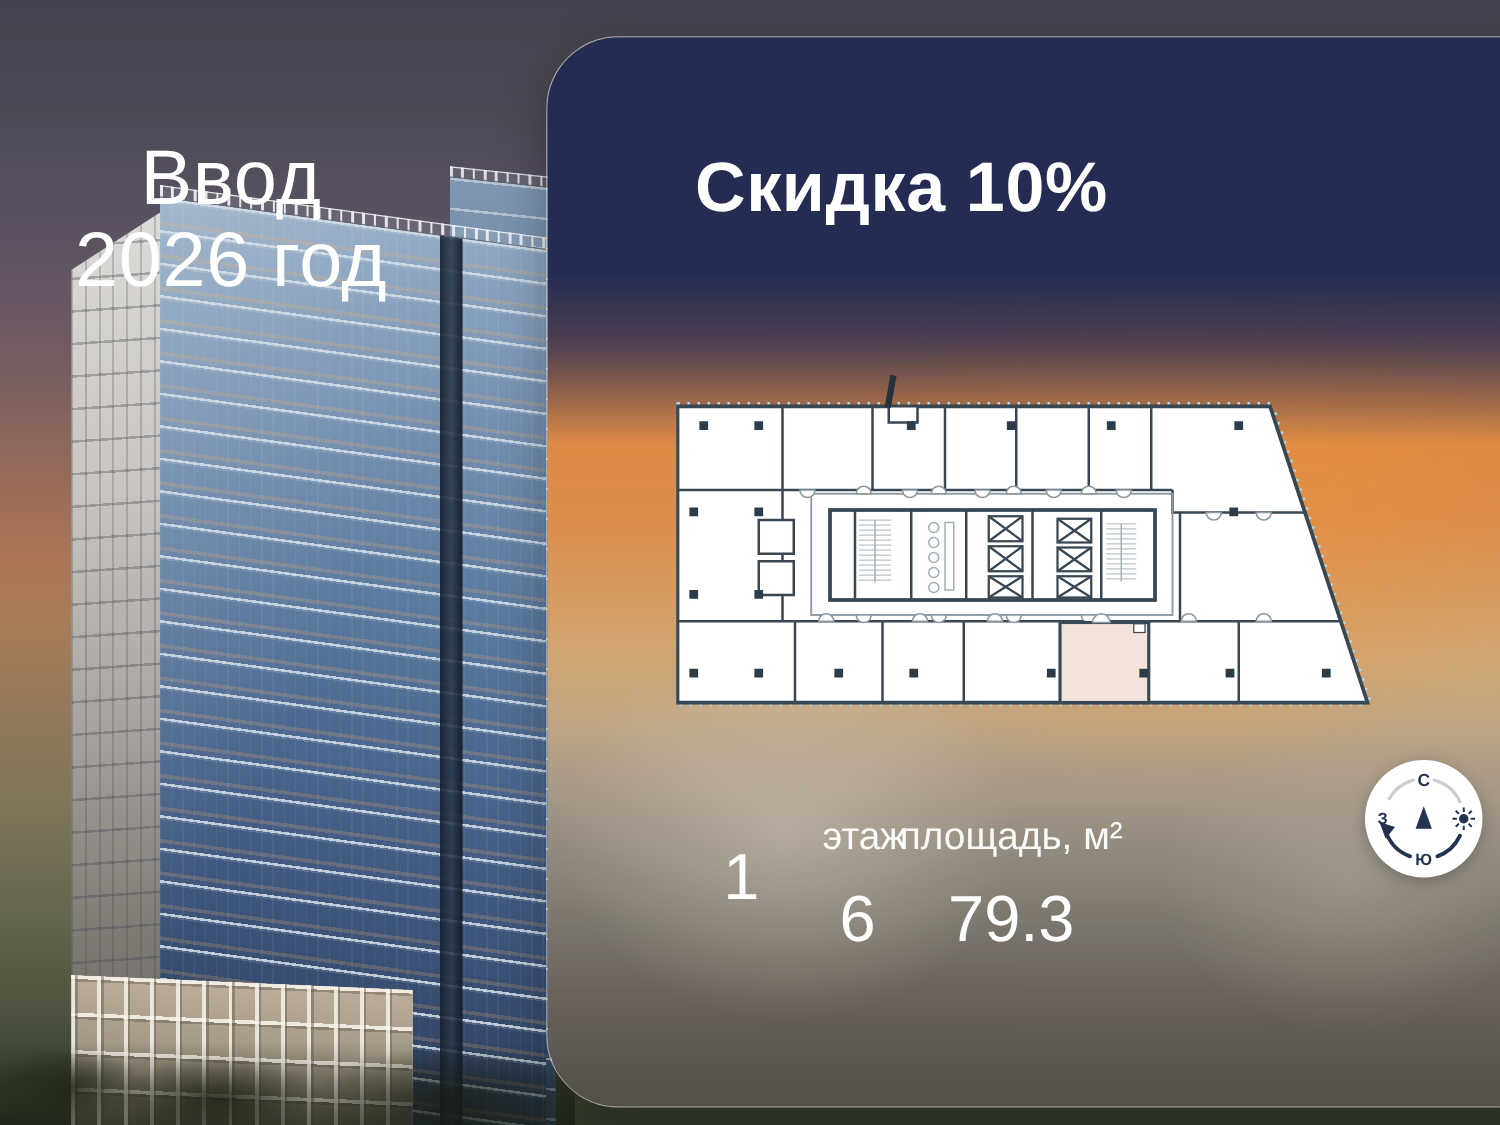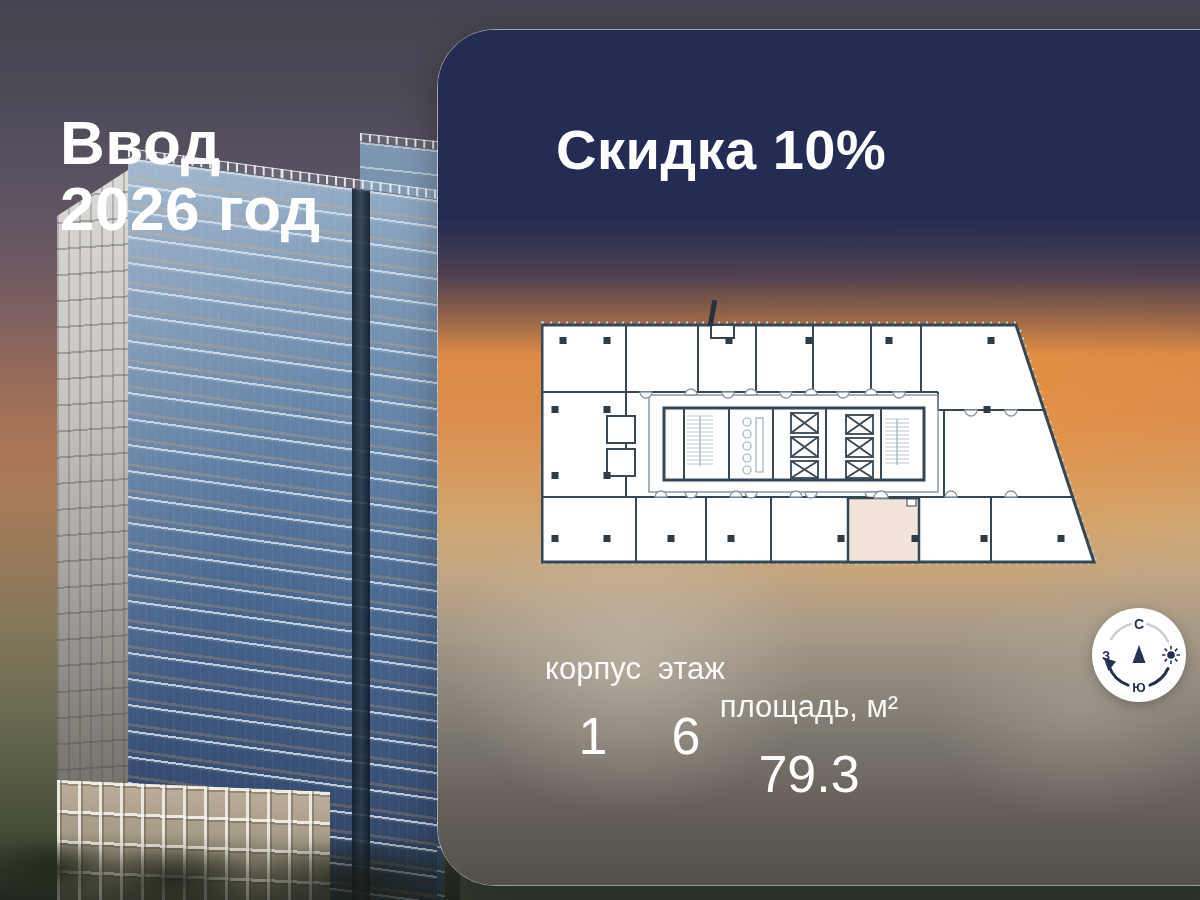--- a/index.html
+++ b/index.html
@@ -76,21 +76,21 @@
   }
   .trees{
     position:absolute;left:0;top:833px;width:460px;height:67px;
     background:
       radial-gradient(90px 45px at 12% 55%, rgba(32,38,24,0.85), transparent 70%),
       radial-gradient(120px 50px at 38% 70%, rgba(28,33,21,0.8), transparent 70%),
       radial-gradient(150px 60px at 78% 75%, rgba(25,28,20,0.7), transparent 75%),
       linear-gradient(180deg, transparent, rgba(22,26,16,0.6));
   }
   
-  .title{position:absolute;left:60px;top:110px;font-size:62px;line-height:66px;font-weight:700;letter-spacing:0.5px;}
+  .title{position:absolute;left:60px;top:110px;font-size:62px;line-height:66px;font-weight:400;letter-spacing:0.5px;text-align:center;}
   .logo{position:absolute;left:56px;top:597px;width:107px;height:106px;}
   .logo .bar-top{position:absolute;left:0;top:0;width:100%;height:4px;background:#fff;}
   .logo .bar-left{position:absolute;left:0;top:0;width:4px;height:61px;background:#fff;}
   .logo .bar-right{position:absolute;right:0;top:0;width:4px;height:61px;background:#fff;}
   .logo .work{position:absolute;right:5px;top:52px;font-size:13px;font-weight:600;letter-spacing:2px;}
   .logo .level{position:absolute;left:-1px;top:72px;width:110px;font-size:43px;line-height:48px;font-weight:600;letter-spacing:-0.5px;}
   .project{position:absolute;left:56px;top:712px;font-size:47px;line-height:50px;font-weight:400;letter-spacing:2px;}
   
   .card{
     position:absolute;left:437px;top:29px;width:833px;height:857px;
@@ -112,21 +112,21 @@
   .card-navy{
     position:absolute;inset:0;
     background:linear-gradient(180deg, #252c54 0%, #252c54 22%, rgba(37,44,84,0.72) 29%, rgba(37,44,84,0) 38%);
   }
   .discount{position:absolute;left:106px;top:78px;margin:12px;font-size:56px;line-height:60px;font-weight:600;letter-spacing:0.5px;}
   .floorplan{position:absolute;left:103px;top:265px;width:600px;height:270px;}
   .info{position:absolute;left:90px;top:622px;display:flex;}
   .info .col{text-align:center;white-space:nowrap;}
   .info .col:nth-child(1){width:130px;}
   .info .col:nth-child(2){width:56px;}
-  .info .col:nth-child(3){width:190px;margin-top:38px;}
+  .info .col:nth-child(3){width:190px;}
   .info .label{font-size:31px;line-height:34px;font-weight:400;opacity:0.95;}
   .info .value{margin-top:22px;font-size:52px;line-height:56px;font-weight:400;}
   .compass{position:absolute;left:653px;top:577px;width:96px;height:96px;filter:drop-shadow(0 3px 6px rgba(0,0,0,0.25));}
   .compass text{font-family:"Liberation Sans","DejaVu Sans",sans-serif;fill:#24334f;font-weight:700;}
 </style>
 </head>
 <body>
 
 <div class="stage">
 
@@ -233,21 +233,20 @@
           <rect x="186.5" y="215" width="7" height="7"></rect>
           <rect x="296.5" y="215" width="7" height="7"></rect>
           <rect x="370.5" y="215" width="7" height="7"></rect>
           <rect x="439.5" y="215" width="7" height="7"></rect>
           <rect x="516.5" y="215" width="7" height="7"></rect>
       </g>
     </svg>
 
     <div class="info">
       <div class="col">
-        <div class="label">корпус</div>
         <div class="value">1</div>
       </div>
       <div class="col">
         <div class="label">этаж</div>
         <div class="value">6</div>
       </div>
       <div class="col">
         <div class="label">площадь, м²</div>
         <div class="value">79.3</div>
       </div>

